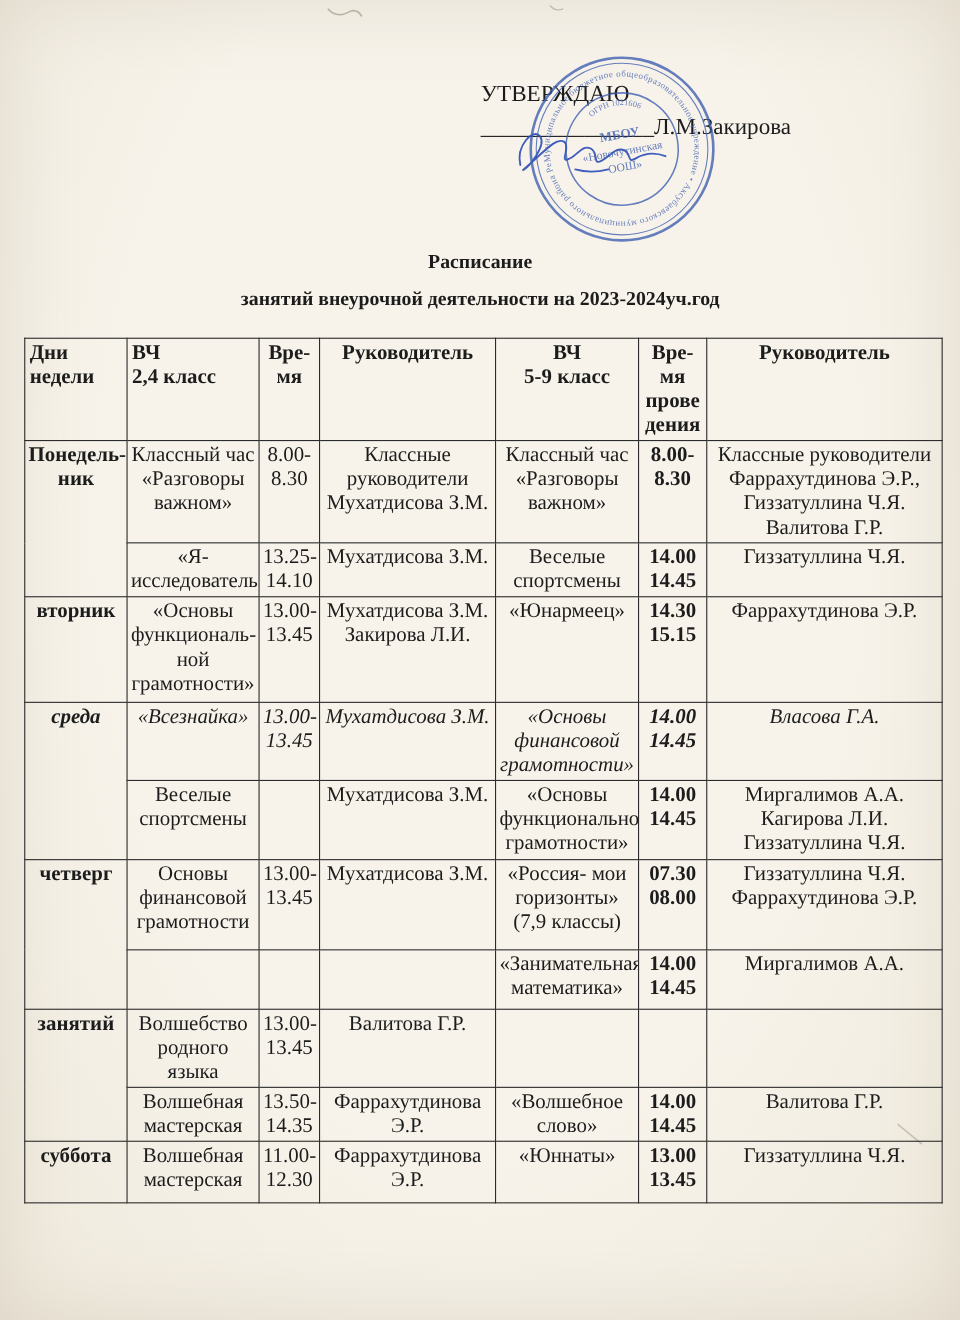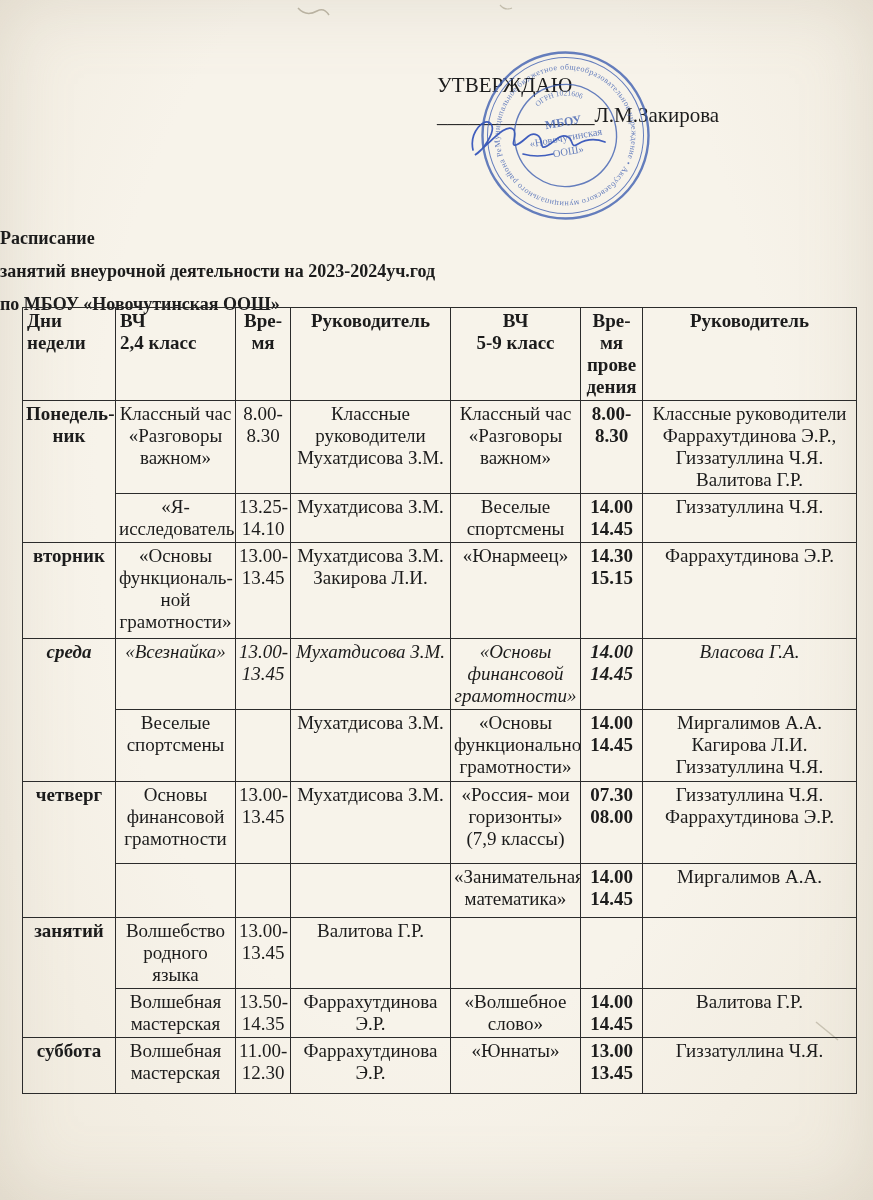--- a/index.html
+++ b/index.html
@@ -28,21 +28,21 @@
   
   .stamp-svg {
     position:absolute; left:478px; top:48px;
     color:#3c5db0; opacity:0.78;
     transform:rotate(-10deg);
   }
 
   
   .title-block {
     position:absolute; top:222px; left:0; width:100%;
-    text-align:left; font-weight:bold; font-size:18px; line-height:33px;
+    text-align:center; font-weight:bold; font-size:18px; line-height:33px;
   }
 
   
   table.schedule {
     position:absolute; left:22px; top:307px;
     width:834px; border-collapse:collapse;
     font-size:19px; line-height:1.16;
     table-layout:fixed;
   }
   table.schedule th, table.schedule td {
@@ -108,21 +108,20 @@
       <textPath href="#ogrnPath" startOffset="25%">ОГРН 1021606</textPath>
     </text>
     <text x="87.5" y="78" font-size="12" text-anchor="middle" fill="currentColor" font-weight="bold">МБОУ</text>
     <text x="87.5" y="93" font-size="10.5" text-anchor="middle" fill="currentColor">«Новочутинская</text>
     <text x="87.5" y="107" font-size="10.5" text-anchor="middle" fill="currentColor">ООШ»</text>
   </svg>
 
   <div class="title-block">
     <div>Расписание</div>
     <div>занятий внеурочной деятельности  на 2023-2024уч.год</div>
-    <div>по  МБОУ «Новочутинская ООШ»</div>
   </div>
 
   <table class="schedule">
     <colgroup>
       <col style="width:93px">
         <col style="width:120px">
         <col style="width:55px">
       <col style="width:160px">
         <col style="width:130px">
         <col style="width:62px">

